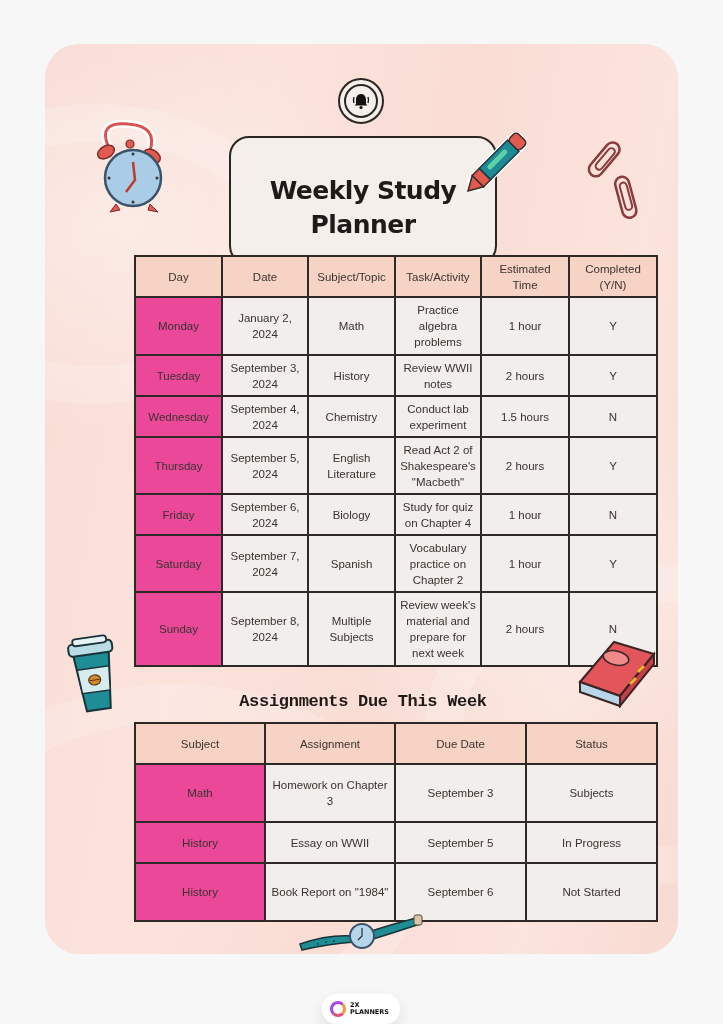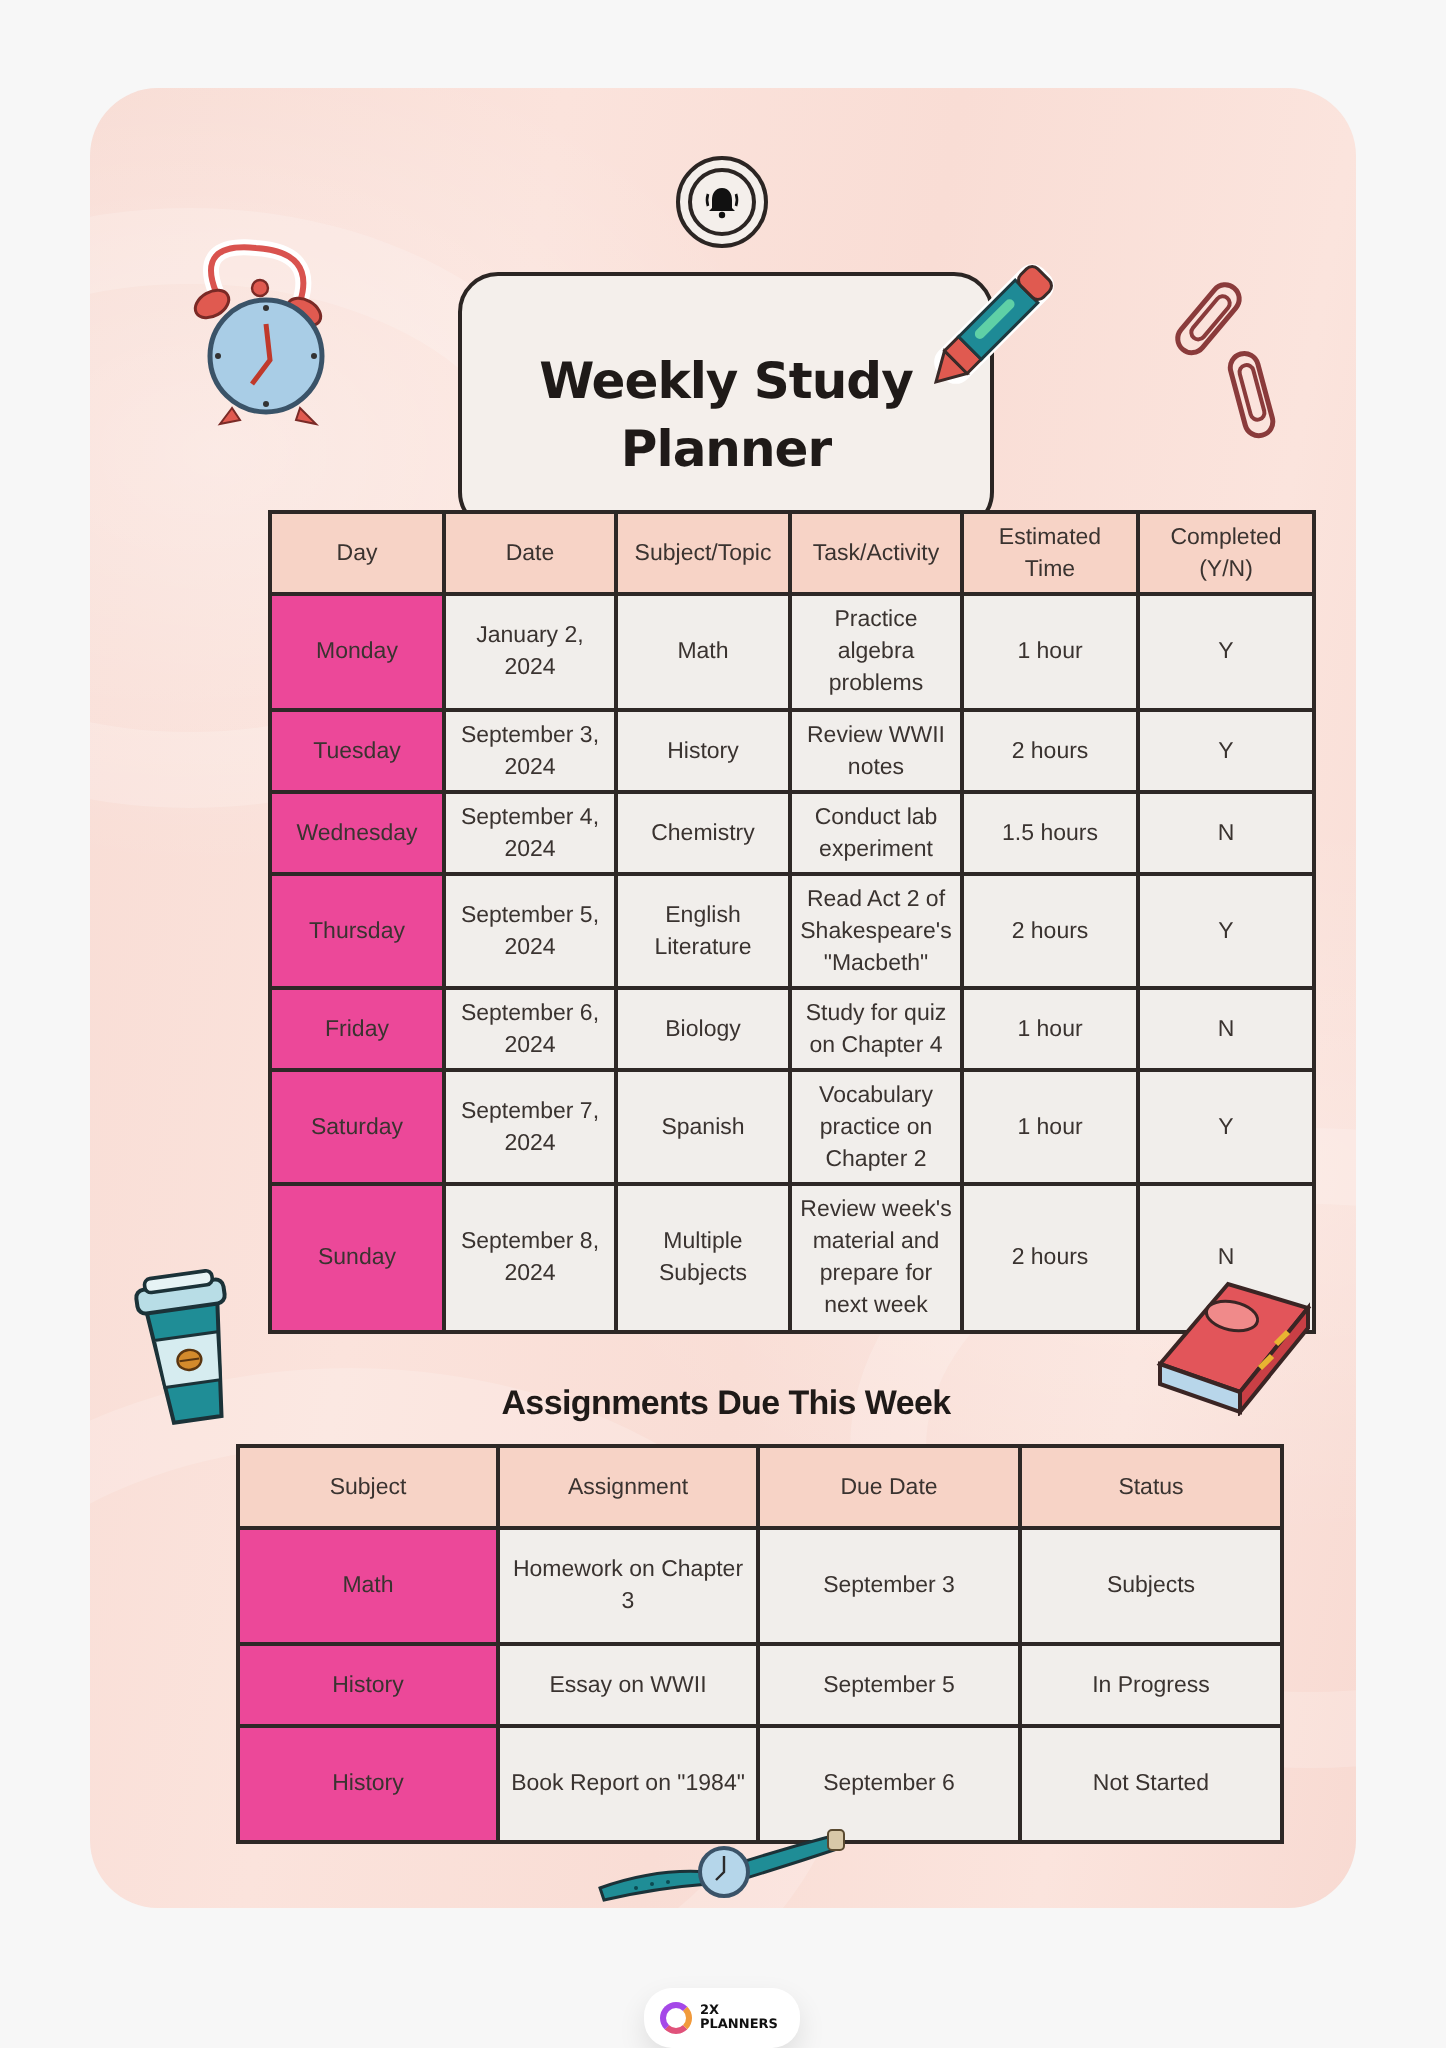--- a/index.html
+++ b/index.html
@@ -33,25 +33,25 @@
     table { border-collapse: collapse; position: absolute; table-layout: fixed; margin-left: 32px; }
     td, th {
       border: 2px solid #2e2826; text-align: center; vertical-align: middle;
       font-family: "Liberation Sans", sans-serif; font-weight: normal; font-size: 11.5px; color: #3a3330; line-height: 16px; padding: 2px 4px;
     }
     th { background: #f7d3c6; }
     td { background: #f1eeeb; }
     td.first { background: #ec4899; }
 
     .main-table { left: 102px; top: 255px; width: 522px; }
-    .assign-table { left: 86px; top: 722px; width: 522px; }
+    .assign-table { left: 102px; top: 722px; width: 522px; }
 
     .section-title {
       position: absolute; left: 102px; top: 692px; width: 522px; text-align: center;
-      font-family: Liberation Sans, sans-serif; font-weight: bold; font-size: 17px; color: #1f1a18; letter-spacing: -0.3px;
+      font-family: Liberation Mono, monospace; font-weight: bold; font-size: 17px; color: #1f1a18; letter-spacing: -0.3px;
     }
 
     .deco { position: absolute; }
 
     .brand-badge {
       position: absolute; left: 322px; top: 950px; width: 78px; height: 30px; background: #ffffff;
       border-radius: 14px; box-shadow: 0 6px 14px rgba(0,0,0,0.10);
       display: flex; align-items: center; padding-left: 8px; gap: 4px; margin-top: 44px;
     }
     .brand-logo { width: 16px; height: 16px; border-radius: 50%; border: 3px solid #a548e8; border-right-color: #f19a3c; border-bottom-color: #e0527a; }

